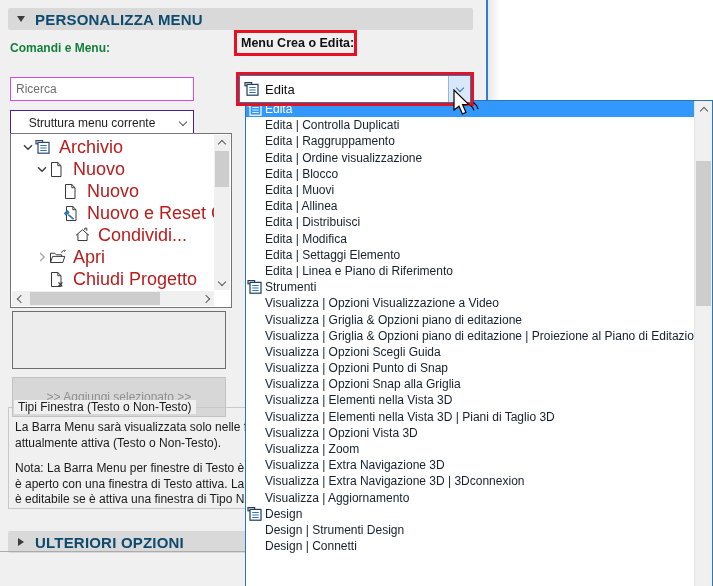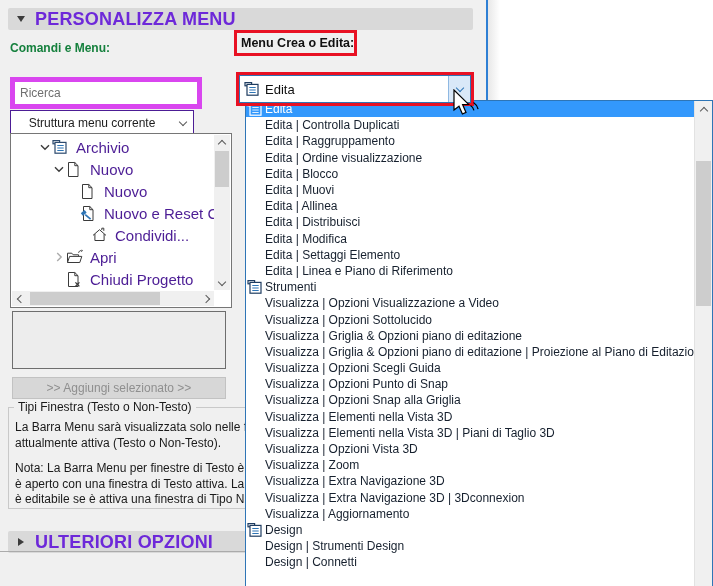--- a/index.html
+++ b/index.html
@@ -6,66 +6,66 @@
   #app{position:relative;width:713px;height:586px;overflow:hidden;
        font-family:"Liberation Sans",sans-serif;background:#fff;}
 
   
   .palette{position:absolute;left:0;top:0;width:487px;height:586px;background:#f0f0f0;z-index:1;}
   .edge-blue{position:absolute;left:486px;top:0;width:2px;height:586px;background:#2e7fd4;z-index:2;}
   .canvas-shadow{position:absolute;left:488px;top:0;width:12px;height:586px;
        background:linear-gradient(to right,rgba(110,110,110,.16),rgba(255,255,255,0));z-index:0;}
 
   .hdr{position:absolute;left:8px;width:465px;height:22px;background:#d9d9d9;border-radius:2px;
-       display:flex;align-items:center;font-weight:bold;font-size:18px;color:#6d28d9;letter-spacing:.2px;}
+       display:flex;align-items:center;font-weight:bold;font-size:15px;color:#0c4a6e;letter-spacing:.2px;}
   #hdr1{top:8px;} #hdr2{top:531px;}
   .tri-down{width:0;height:0;border-left:4.5px solid transparent;border-right:4.5px solid transparent;
        border-top:6px solid #3c3c3c;margin:0 10px 0 9px;}
   .tri-right{width:0;height:0;border-top:4.5px solid transparent;border-bottom:4.5px solid transparent;
        border-left:6px solid #3c3c3c;margin:0 11px 0 10px;}
   .sep{position:absolute;left:0;top:551px;width:487px;height:1px;background:#ababab;}
 
   .bold-label{position:absolute;font-size:12px;font-weight:bold;color:#15803d;}
   #lbl-comandi{left:10px;top:41px;}
 
-  #search{position:absolute;left:10px;top:77px;width:172px;height:22px;border:5px solid #d946ef;
+  #search{position:absolute;left:10px;top:77px;width:172px;height:22px;border:1px solid #d946ef;
        background:#fff;font-family:"Liberation Sans",sans-serif;font-size:12px;color:#333;padding:0 5px;outline:none;}
   #search::placeholder{color:#6f6f6f;opacity:1;}
 
   .combo-flat{position:absolute;left:10px;top:110px;width:184px;height:25px;border:1px solid #4c1d95;
        background:#fff;display:flex;align-items:center;box-sizing:border-box;}
   .combo-flat .cf-label{flex:1;text-align:center;font-size:12px;color:#1c1c1c;}
   .combo-flat .cf-btn{width:20px;display:flex;justify-content:center;align-items:center;}
 
   
   .tree{position:absolute;left:10px;top:133px;width:222px;height:175px;border:1px solid #767676;
         background:#fff;box-sizing:border-box;overflow:hidden;}
   .tree-rows{position:absolute;left:0;top:2px;right:17px;bottom:17px;overflow:hidden;}
-  .tree-row{height:22px;display:flex;align-items:center;font-size:15px;color:#4c1d95;white-space:nowrap;margin-left:17px;}
+  .tree-row{height:22px;display:flex;align-items:center;font-size:18px;color:#b91c1c;white-space:nowrap;}
   .chev-slot{width:14px;display:inline-flex;justify-content:center;align-items:center;flex:none;}
   .ticon{width:21px;display:inline-flex;align-items:center;flex:none;}
   .t-label{margin-left:3px;}
   .vscroll{position:absolute;top:1px;right:1px;width:16px;bottom:17px;background:#f0f0f0;}
   .vthumb{position:absolute;left:1px;right:1px;top:16px;height:36px;background:#cdcdcd;}
   .varr{position:absolute;left:0;width:16px;height:14px;display:flex;justify-content:center;align-items:center;}
   .varr.top{top:0;} .varr.bot{bottom:0;}
   .hscroll{position:absolute;left:1px;bottom:1px;height:15px;right:17px;background:#f0f0f0;}
   .hthumb{position:absolute;top:1px;bottom:1px;left:18px;width:130px;background:#cdcdcd;}
   .harr{position:absolute;top:0;bottom:0;width:15px;display:flex;justify-content:center;align-items:center;}
   .harr.l{left:0;} .harr.r{right:0;}
 
   .chv{display:inline-block;width:5px;height:5px;border-right:1.5px solid #5a5a5a;border-bottom:1.5px solid #5a5a5a;}
   .chv.up{transform:rotate(-135deg);margin-top:3px;}
   .chv.down{transform:rotate(45deg);margin-bottom:2px;}
   .chv.left{transform:rotate(135deg);margin-left:2px;}
   .chv.right{transform:rotate(-45deg);margin-right:2px;}
 
   .desc-box{position:absolute;left:12px;top:311px;width:214px;height:58px;border:1px solid #6e6e6e;
        background:#ededed;box-sizing:border-box;}
-  .add-btn{position:absolute;left:12px;top:377px;width:214px;height:22px;background:#d7d7d7;
+  .add-btn{position:absolute;left:12px;top:377px;width:214px;height:40px;background:#d7d7d7;
        border:1px solid #c2c2c2;color:#8f8f8f;font-family:"Liberation Sans",sans-serif;font-size:12px;}
 
   .groupbox{position:absolute;left:8px;top:407px;width:466px;height:102px;border:1px solid #c9c9c9;box-sizing:border-box;}
   .gb-legend{position:absolute;top:-8px;left:5px;background:#f0f0f0;padding:0 4px;font-size:12px;color:#1a1a1a;white-space:nowrap;}
   .gb-text{position:absolute;left:6px;top:12px;right:2px;font-size:12px;color:#1a1a1a;line-height:15.5px;white-space:nowrap;}
   .gb-gap{height:10px;}
 
   
   .red-box{position:absolute;border:3px solid #e81123;box-sizing:border-box;background:transparent;z-index:7;}
   #redbox-label{left:234px;top:30px;width:123px;height:26px;}
@@ -310,23 +310,20 @@
               <rect class="mi-box" x="3" y="3.4" width="11" height="10.8"></rect>
               <path class="mi-lines" d="M5.3 6.5h6.4M5.3 9h6.4M5.3 11.5h6.4"></path>
             </svg>
           </span>
           <span class="dd-label">Strumenti</span>
         </div>
         <div class="dd-row">
           <span class="dd-label">Visualizza | Opzioni Visualizzazione a Video</span>
         </div>
         <div class="dd-row">
-          <span class="dd-label">Visualizza | Opzioni Sottolucido</span>
-        </div>
-        <div class="dd-row">
           <span class="dd-label">Visualizza | Griglia &amp; Opzioni piano di editazione</span>
         </div>
         <div class="dd-row">
           <span class="dd-label">Visualizza | Griglia &amp; Opzioni piano di editazione | Proiezione al Piano di Editazione</span>
         </div>
         <div class="dd-row">
           <span class="dd-label">Visualizza | Opzioni Scegli Guida</span>
         </div>
         <div class="dd-row">
           <span class="dd-label">Visualizza | Opzioni Punto di Snap</span>

